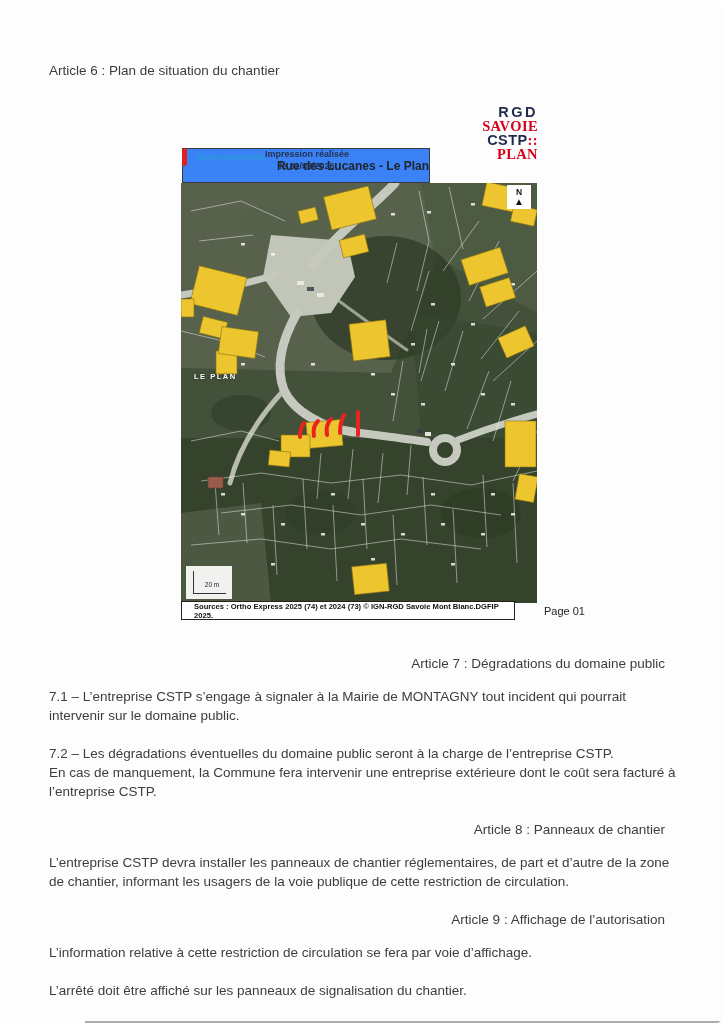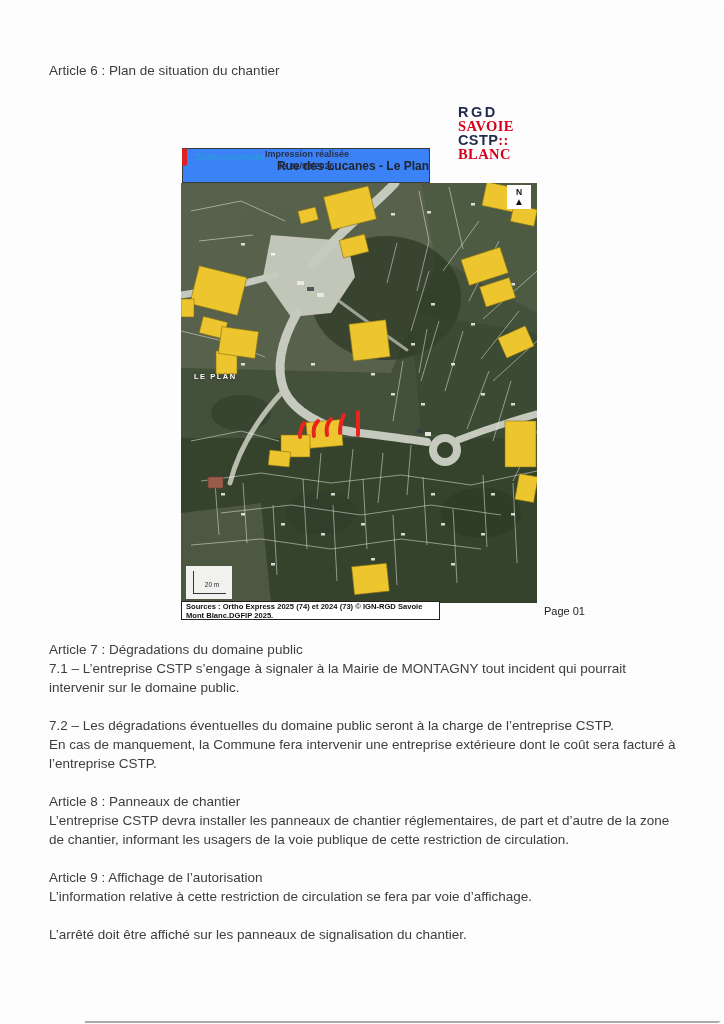--- a/index.html
+++ b/index.html
@@ -3,28 +3,28 @@
 <meta charset="utf-8">
 <style>
   html,body{margin:0;padding:0;background:#ffffff;}
   .sheet{position:relative;width:724px;height:1024px;background:#fdfdfd;overflow:hidden;
          font-family:"Liberation Sans", sans-serif;color:#3d3d3d;border-radius:10px;}
   .abs{position:absolute;}
 
   
   .a6-title{left:49px;top:63px;font-size:13.5px;}
   .body-text{left:49px;top:640px;width:630px;font-size:13.5px;line-height:19px;}
-  .body-text .heading{margin:0;}
+  .body-text .heading{margin:14px;text-align:right;}
   .body-text p{margin:0 0 19px 0;white-space:pre-line;}
 
   
   .map-title-box{left:182px;top:104px;width:246px;height:33px;border:1.5px solid #3a3a3a;
     background:#3b82f6;display:flex;align-items:center;justify-content:flex-end;
     font-size:12px;font-weight:bold;color:#20242c;margin-top:44px;}
-  .logo{left:458px;top:105px;width:80px;text-align:left;font-weight:800;
+  .logo{left:458px;top:105px;width:80px;text-align:right;font-weight:800;
     font-size:14.5px;line-height:14px;letter-spacing:.4px;}
   .logo .rgd{letter-spacing:2.5px;color:#1f2a4d;}
   .logo .navy{color:#1f2a4d;}
   .logo .red{color:#d6001c;font-family:Liberation Serif, serif;}
 
   .legend{left:181px;top:147px;width:356px;height:28px;}
   .zone-bar{position:absolute;left:1px;top:1px;width:5px;height:18px;background:#e02020;border-radius:3px;}
   .zone-label{position:absolute;left:15px;top:5px;font-size:9px;font-weight:bold;color:#2b9cd8;}
   .print-info{position:absolute;left:71px;top:1px;width:110px;text-align:center;
     font-size:9px;font-weight:600;color:#25314f;line-height:12px;}
@@ -35,43 +35,43 @@
     display:flex;flex-direction:column;align-items:center;justify-content:center;color:#111;}
   .compass .n{font-size:8.5px;font-weight:bold;line-height:9px;}
   .compass .arrow{font-size:10px;line-height:10px;}
   .place-label{position:absolute;left:13px;top:189px;color:#fff;font-weight:bold;font-size:7.5px;
     letter-spacing:1.5px;text-shadow:0 0 2px #222;}
   .scale-box{position:absolute;left:5px;bottom:4px;width:46px;height:33px;background:rgba(255,255,255,.92);}
   .scale-l{position:absolute;left:7px;top:5px;width:32px;height:22px;border-left:1px solid #333;border-bottom:1px solid #333;}
   .scale-text{position:absolute;left:10px;top:15px;width:32px;text-align:center;font-size:6.5px;color:#222;}
 
   
-  .sources-box{left:181px;top:601px;width:259px;height:19px;border:1.5px solid #222;background:#fff;
-    display:flex;align-items:center;padding-left:4px;box-sizing:border-box;
+  .sources-box{left:181px;top:601px;width:334px;height:19px;border:1.5px solid #222;background:#fff;
+    display:flex;align-items:center;padding-left:12px;box-sizing:border-box;
     font-size:7.6px;font-weight:bold;color:#111;}
   .page-label{left:505px;top:605px;font-size:11px;font-weight:normal;color:#222;margin-left:39px;}
 
   .scan-edge{left:85px;top:1021px;width:639px;height:2px;background:#4a4a4a;opacity:.45;}
 </style>
 </head>
 <body>
 
 <div class="sheet">
 
   <div class="abs a6-title">Article 6 : Plan de situation du chantier</div>
 
   <div class="abs map-title-box">
     <span>Rue des Lucanes - Le Plan</span>
   </div>
 
   <div class="abs logo">
     <div class="rgd">RGD</div>
     <div class="red">SAVOIE</div>
     <div><span class="navy">CSTP</span><span class="red">::</span></div>
-    <div class="red">BLANC</div>
+    <div class="red">PLAN</div>
   </div>
 
   <div class="abs legend">
     <span class="zone-bar"></span>
     <span class="zone-label">Zone concernée</span>
     <div class="print-info">
       <div>Impression réalisée</div>
       <div>le 31/03/2026</div>
     </div>
   </div>

